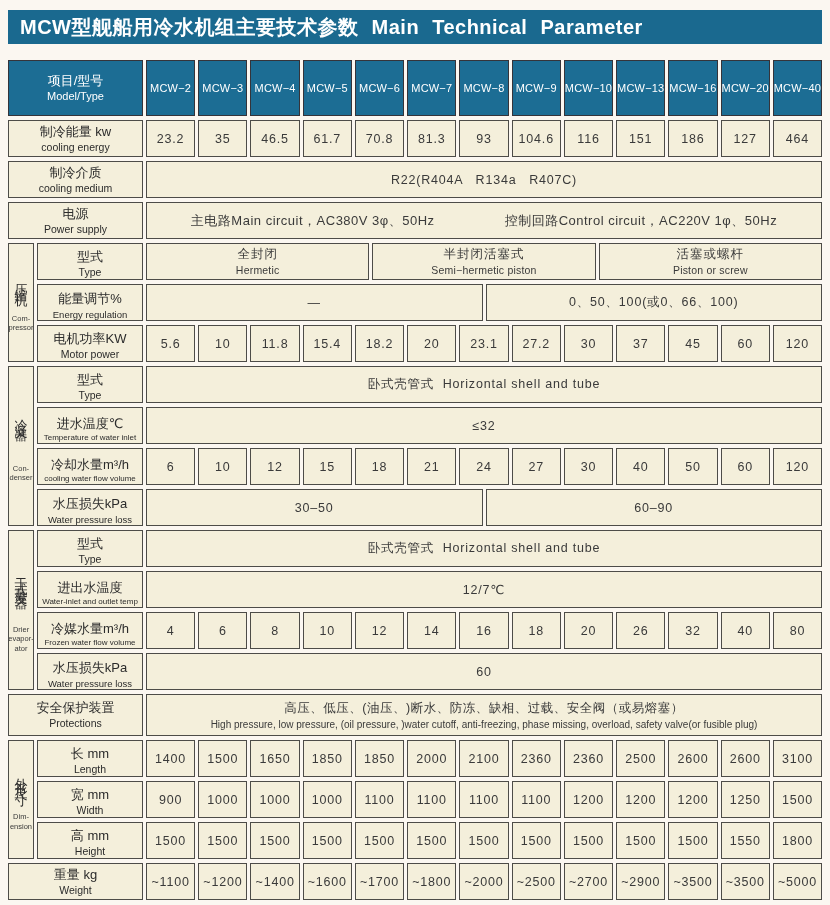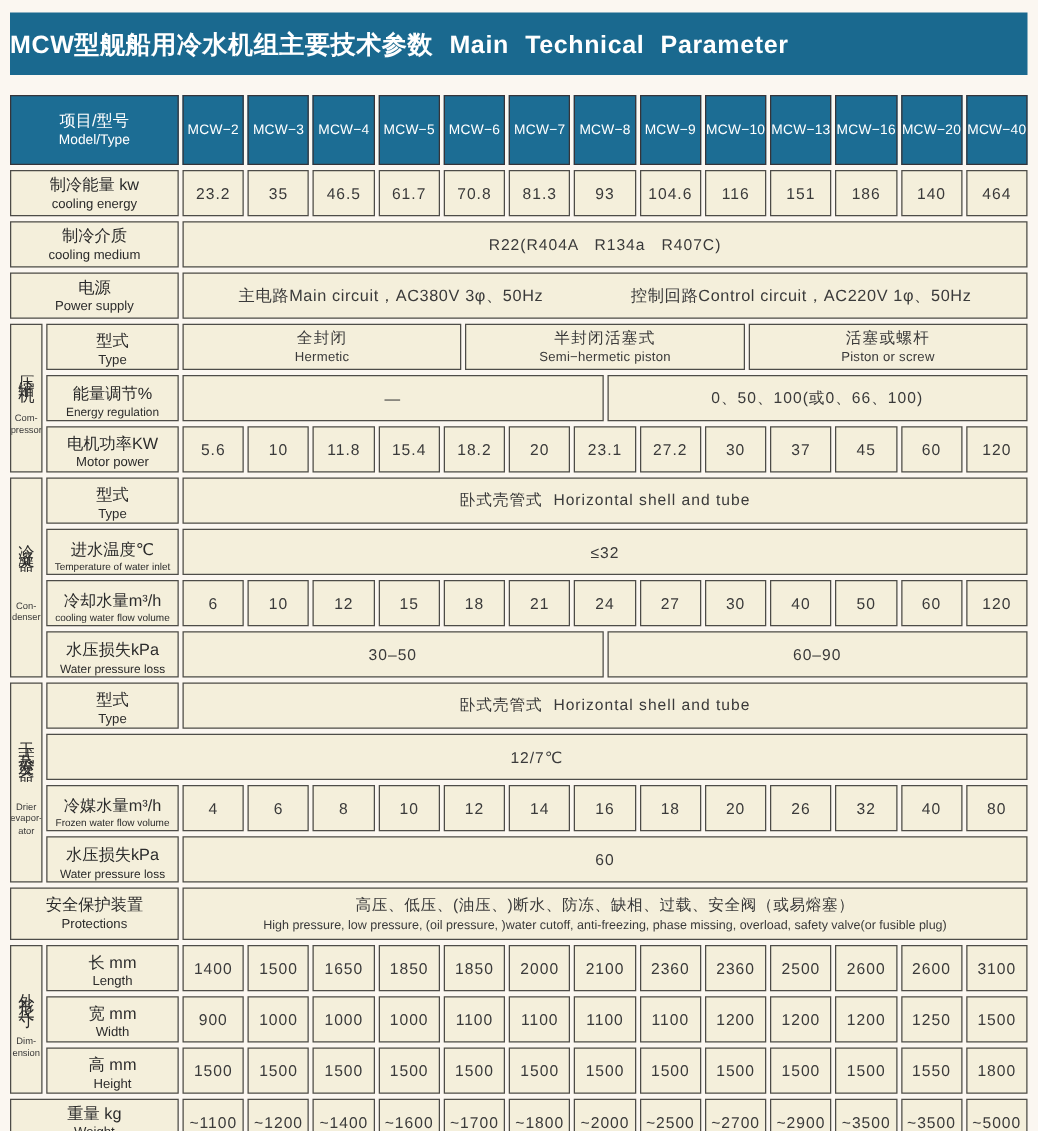--- a/index.html
+++ b/index.html
@@ -6,23 +6,23 @@
   body {
     width:830px; height:905px;
     background:#fbf7f1;
     font-family:"Liberation Sans","DejaVu Sans",sans-serif;
     color:#2b2b2b;
     overflow:hidden;
   }
   .page { padding:10px 8px 0 8px; }
 
   .title-bar {
-    height:50px; background:#1a698f; color:#fff;
+    height:34px; background:#1a698f; color:#fff;
     font-weight:bold; font-size:20px; letter-spacing:0.5px; word-spacing:7px;
-    display:flex; align-items:center; 
+    display:flex; align-items:center; padding-left:12px;
     margin-bottom:16px; box-sizing:border-box;
   }
 
   .table { display:flex; flex-direction:column; gap:4px; width:814px; }
 
   .band { display:flex; gap:3px; }
   .h-header { height:56px; }
   .h-row    { height:37px; }
   .h-prot   { height:42px; }
 
@@ -112,21 +112,21 @@
           <div class="cell data">35</div>
           <div class="cell data">46.5</div>
           <div class="cell data">61.7</div>
           <div class="cell data">70.8</div>
           <div class="cell data">81.3</div>
           <div class="cell data">93</div>
           <div class="cell data">104.6</div>
           <div class="cell data">116</div>
           <div class="cell data">151</div>
           <div class="cell data">186</div>
-          <div class="cell data">140</div>
+          <div class="cell data">127</div>
           <div class="cell data">464</div>
         </div>
     </div>
 
     <div class="band h-row">
       <div class="cell label-cell">
         <div class="zh">制冷介质</div>
         <div class="en">cooling medium</div>
       </div>
       <div class="cells">
@@ -278,20 +278,24 @@
         <div class="band h-row">
           <div class="cell label-cell">
             <div class="zh">型式</div>
             <div class="en">Type</div>
           </div>
           <div class="cells">
             <div class="cell data prewrap">卧式壳管式  Horizontal shell and tube</div>
           </div>
         </div>
         <div class="band h-row">
+          <div class="cell label-cell">
+            <div class="zh">进出水温度</div>
+            <div class="en-xs">Water-inlet and outlet temp</div>
+          </div>
           <div class="cells">
             <div class="cell data">12/7℃</div>
           </div>
         </div>
         <div class="band h-row">
           <div class="cell label-cell">
             <div class="zh">冷媒水量m³/h</div>
             <div class="en-xs">Frozen water flow volume</div>
           </div>
           <div class="cells">

